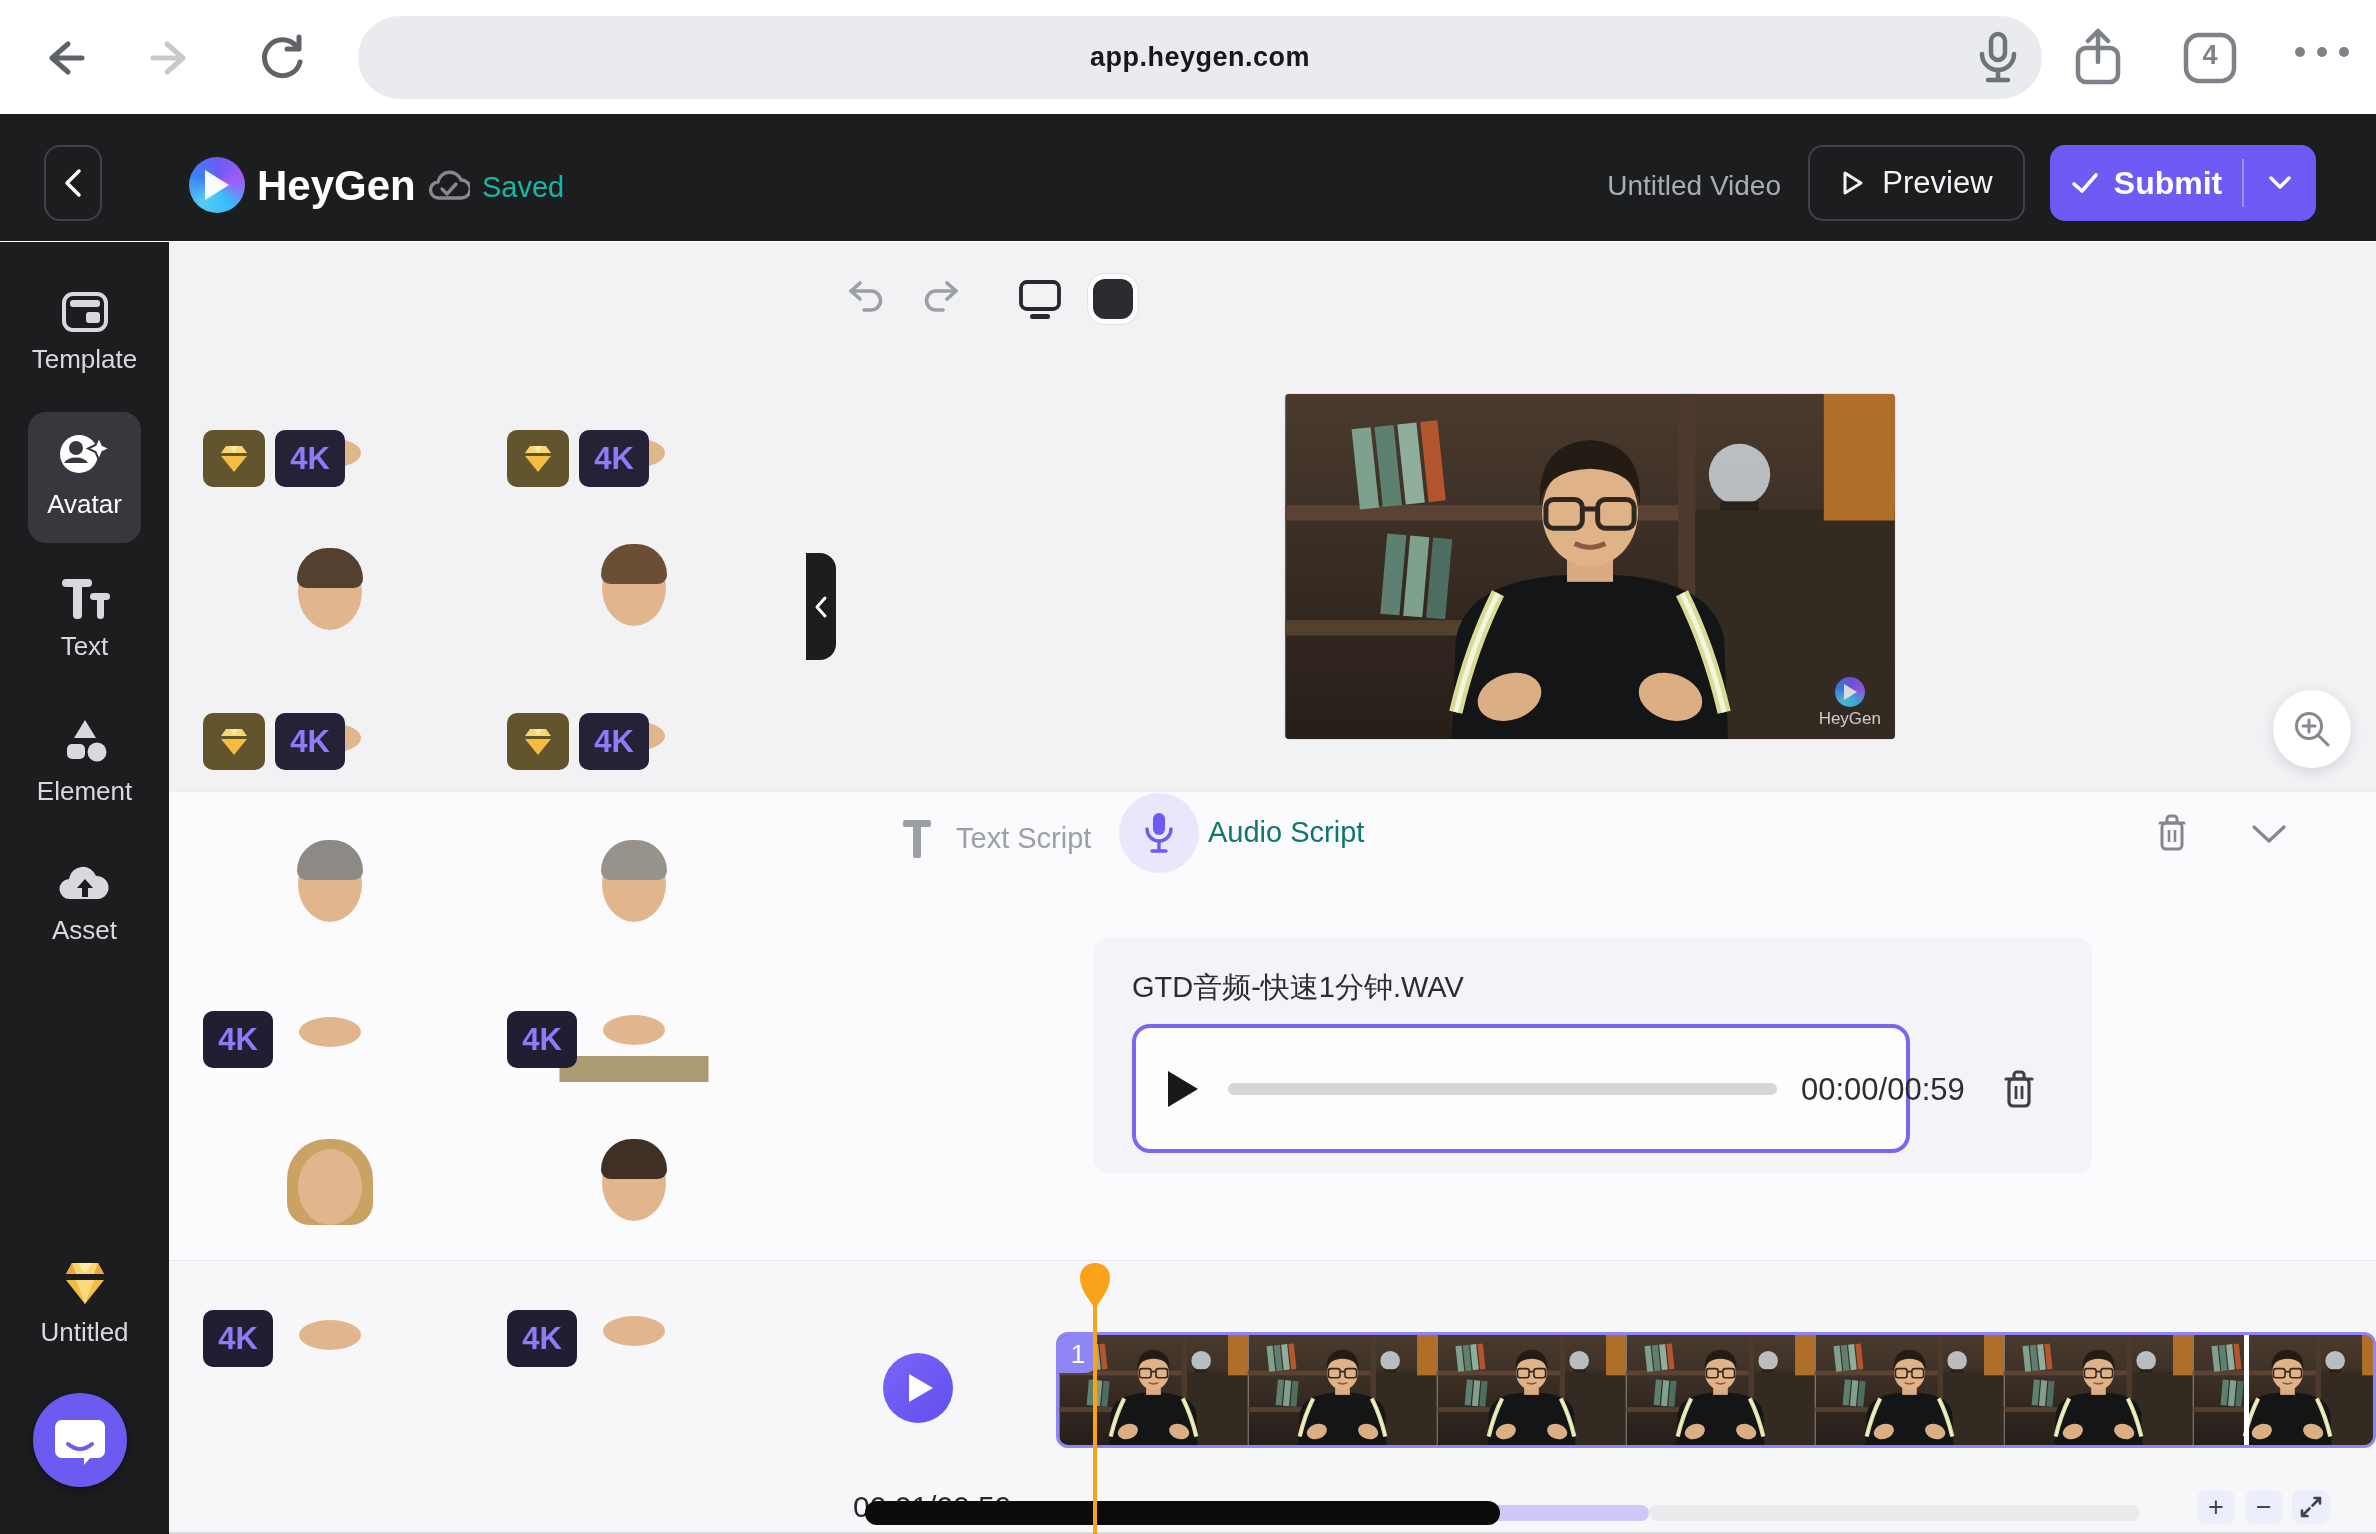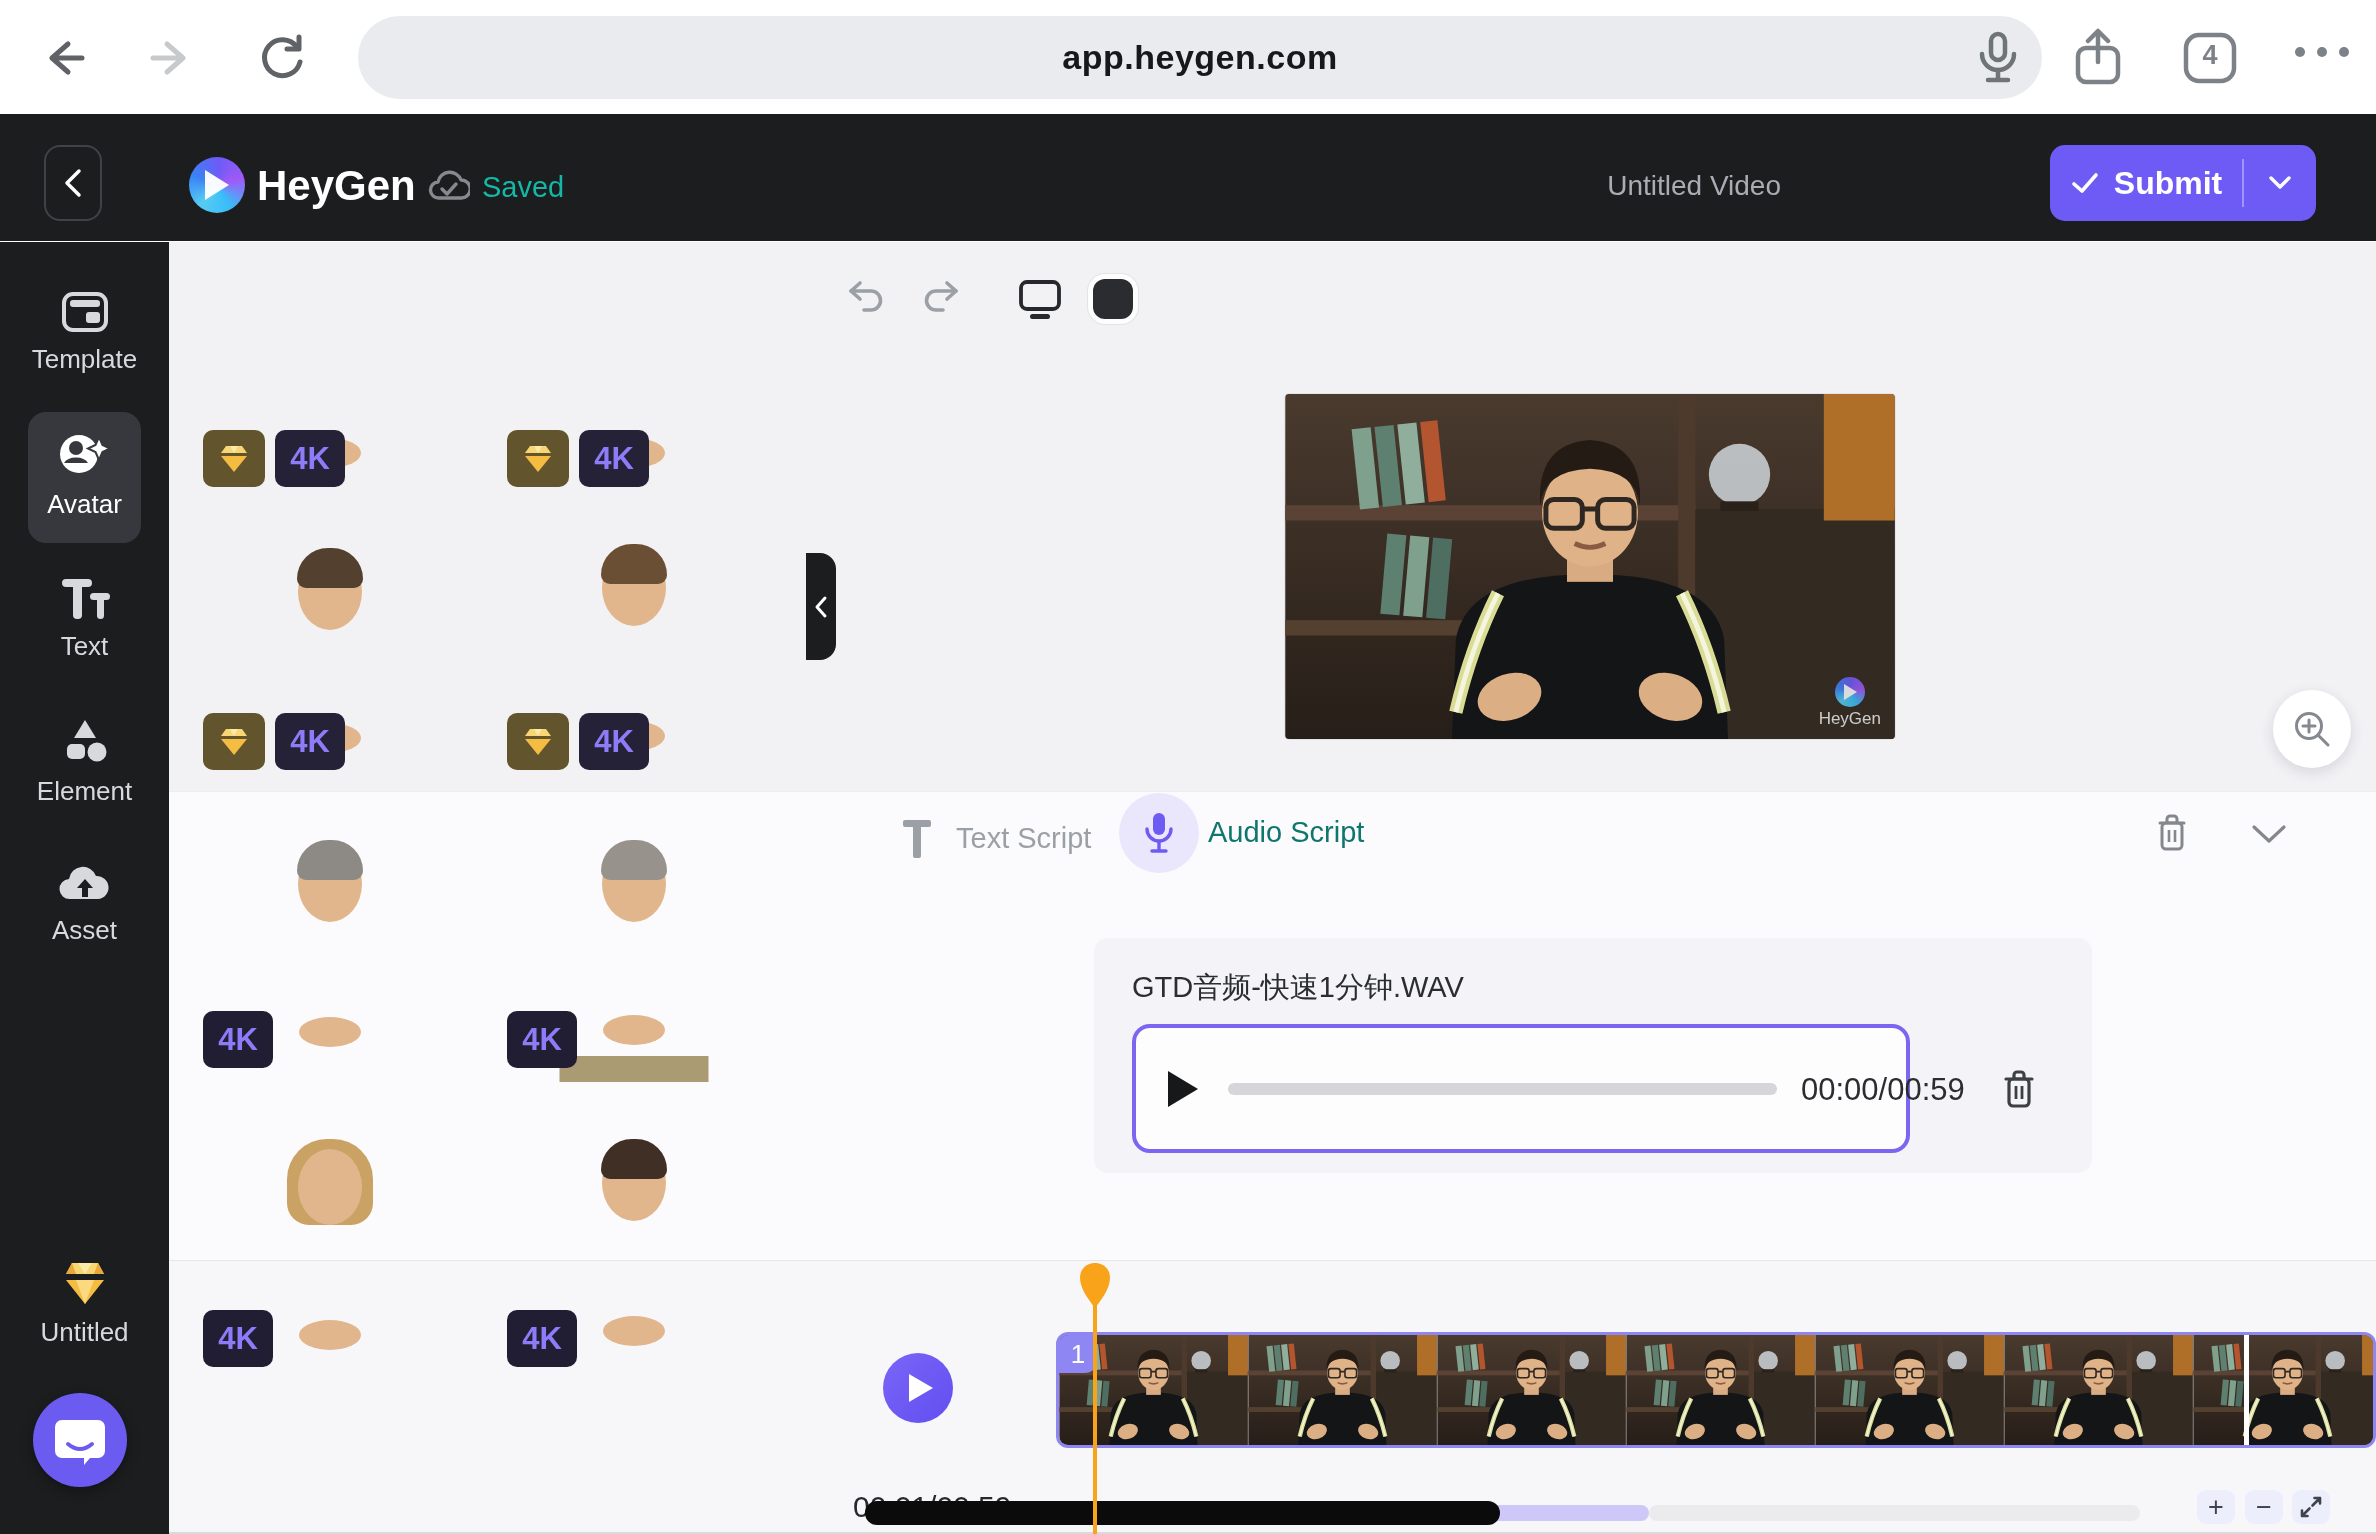--- a/index.html
+++ b/index.html
@@ -4,21 +4,21 @@
 <style>
   * { margin:0; padding:0; box-sizing:border-box; }
   html,body { width:2376px; height:1534px; background:#fff; font-family:"Liberation Sans", sans-serif; }
   #app { position:relative; width:2376px; height:1534px; overflow:hidden; }
   .abs { position:absolute; }
 
   
   .browser { position:absolute; left:0; top:0; width:2376px; height:114px; background:#ffffff; }
   .nav-ico { position:absolute; top:33px; width:50px; height:50px; cursor:pointer; }
   .urlbar { position:absolute; left:358px; top:16px; width:1684px; height:83px; background:#e9ebee; border-radius:42px; display:flex; align-items:center; justify-content:center; }
-  .url-text { font-size:34px; font-weight:700; color:#17181a; letter-spacing:0.5px; }
+  .url-text { font-size:27px; font-weight:700; color:#17181a; letter-spacing:0.5px; }
   .tabs-num { position:absolute; left:0; top:0; width:100%; height:100%; display:flex; align-items:center; justify-content:center; font-size:27px; font-weight:700; color:#7d8288; }
 
   
   .hdr { position:absolute; left:0; top:114px; width:2376px; height:127px; background:#1c1d1f; }
   .back-btn { position:absolute; left:44px; top:31px; width:58px; height:76px; border:2px solid #404247; border-radius:16px; display:flex; align-items:center; justify-content:center; cursor:pointer; }
   .logo-mark { position:absolute; left:189px; top:43px; width:56px; height:56px; border-radius:50%;
     background:conic-gradient(from 220deg,#56ccf2,#3b82f6,#6d5bf6,#a05af7,#38bdf8,#56ccf2); }
   .logo-mark::after { content:""; position:absolute; left:16px; top:13px; width:0; height:0;
     border-left:24px solid rgba(255,255,255,.96); border-top:15px solid transparent; border-bottom:15px solid transparent; }
   .logo-text { position:absolute; left:257px; top:48px; font-size:42px; font-weight:700; color:#ffffff; }
@@ -208,20 +208,26 @@
     <div class="logo-mark"></div>
     <div class="logo-text">HeyGen</div>
     <div class="saved">
       <svg width="42" height="36" viewBox="0 0 42 36">
           <path d="M11,29 a8,8 0 0 1 -1,-16 a12,12 0 0 1 23,-2 a8.5,8.5 0 0 1 0.5,18 Z" fill="none" stroke="#87898e" stroke-width="3.4" stroke-linejoin="round"></path>
           <path d="M14,20 L19,25 L28,15" fill="none" stroke="#87898e" stroke-width="3.4" stroke-linecap="round" stroke-linejoin="round"></path>
         </svg>
       <span>Saved</span>
     </div>
     <div class="proj-title">Untitled Video</div>
+    <div class="preview-btn">
+      <svg width="26" height="28" viewBox="0 0 26 28">
+          <path d="M5,4 L21,14 L5,24 Z" fill="none" stroke="#f2f3f5" stroke-width="3" stroke-linejoin="round"></path>
+        </svg>
+      <span>Preview</span>
+    </div>
     <div class="submit-btn">
       <div class="submit-main">
         <svg width="30" height="24" viewBox="0 0 30 24">
             <path d="M4,13 L12,20 L26,4" fill="none" stroke="#fff" stroke-width="3.6" stroke-linecap="round" stroke-linejoin="round"></path>
           </svg>
         <span>Submit</span>
       </div>
       <div class="submit-div"></div>
       <div class="submit-caret">
         <svg width="26" height="18" viewBox="0 0 26 18">

